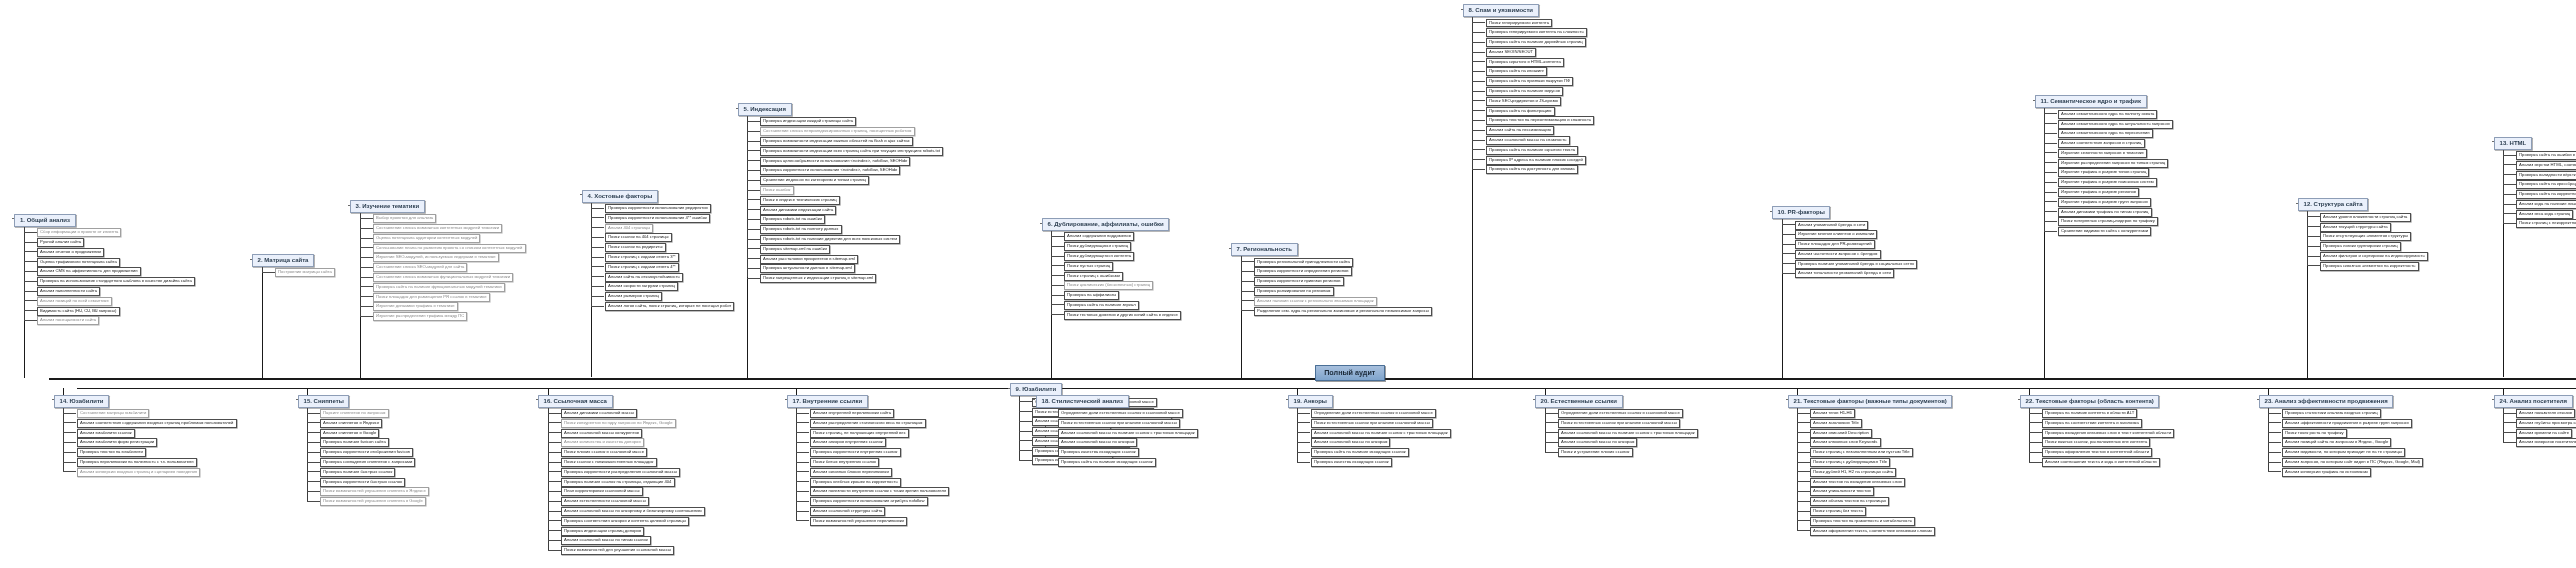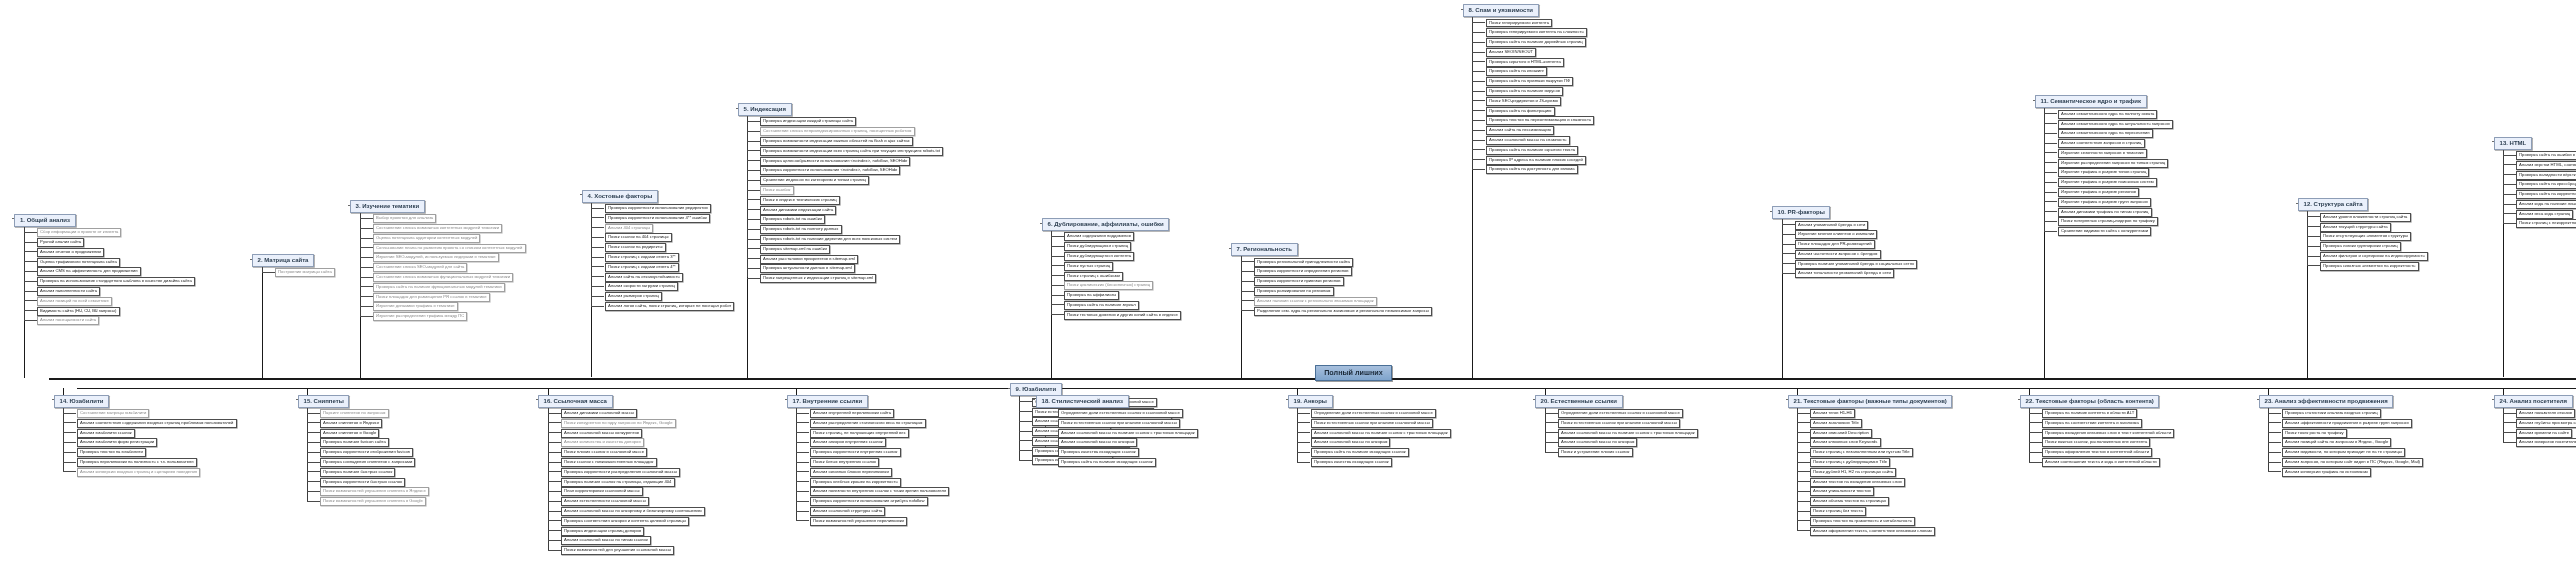--- a/index.html
+++ b/index.html
@@ -62,21 +62,21 @@
 <body>
 
 <div id="canvas">
 
   <div class="trunk" style="left:49px;top:378px;width:2622px;height:1.5px;"></div>
 
   <div class="trunk" style="left:77px;top:388px;width:2571px;height:1px;"></div>
 
   <div class="trunk" style="left:1346px;top:371px;width:1px;height:8.2px;"></div>
 
-  <div class="sec central" style="left:1315px;top:365px;">Полный лишних</div>
+  <div class="sec central" style="left:1315px;top:365px;">Полный аудит</div>
 <div class="sec" style="left: 14.4px; top: 214px;">1. Общий анализ</div>
     <div class="tick" style="left: 12.4px; top: 218px;"></div>
     <div class="v-spine" style="left: 24px; top: 226px; height: 94px;"></div>
     <div class="v-spine" style="left: 24px; top: 224px; height: 2.6px;"></div>
     <div class="h-stub" style="left: 24px; top: 232px; width: 13.4px;"></div>
     <div class="leaf dim" style="left: 37px; top: 228px;">Сбор информации о проекте от клиента</div>
     <div class="h-stub" style="left: 24px; top: 242px; width: 13.4px;"></div>
     <div class="leaf" style="left: 37px; top: 238px;">Ручной анализ сайта</div>
     <div class="h-stub" style="left: 24px; top: 251px; width: 13.4px;"></div>
     <div class="leaf" style="left: 37px; top: 248px;">Анализ отчетов о продвижении</div>

